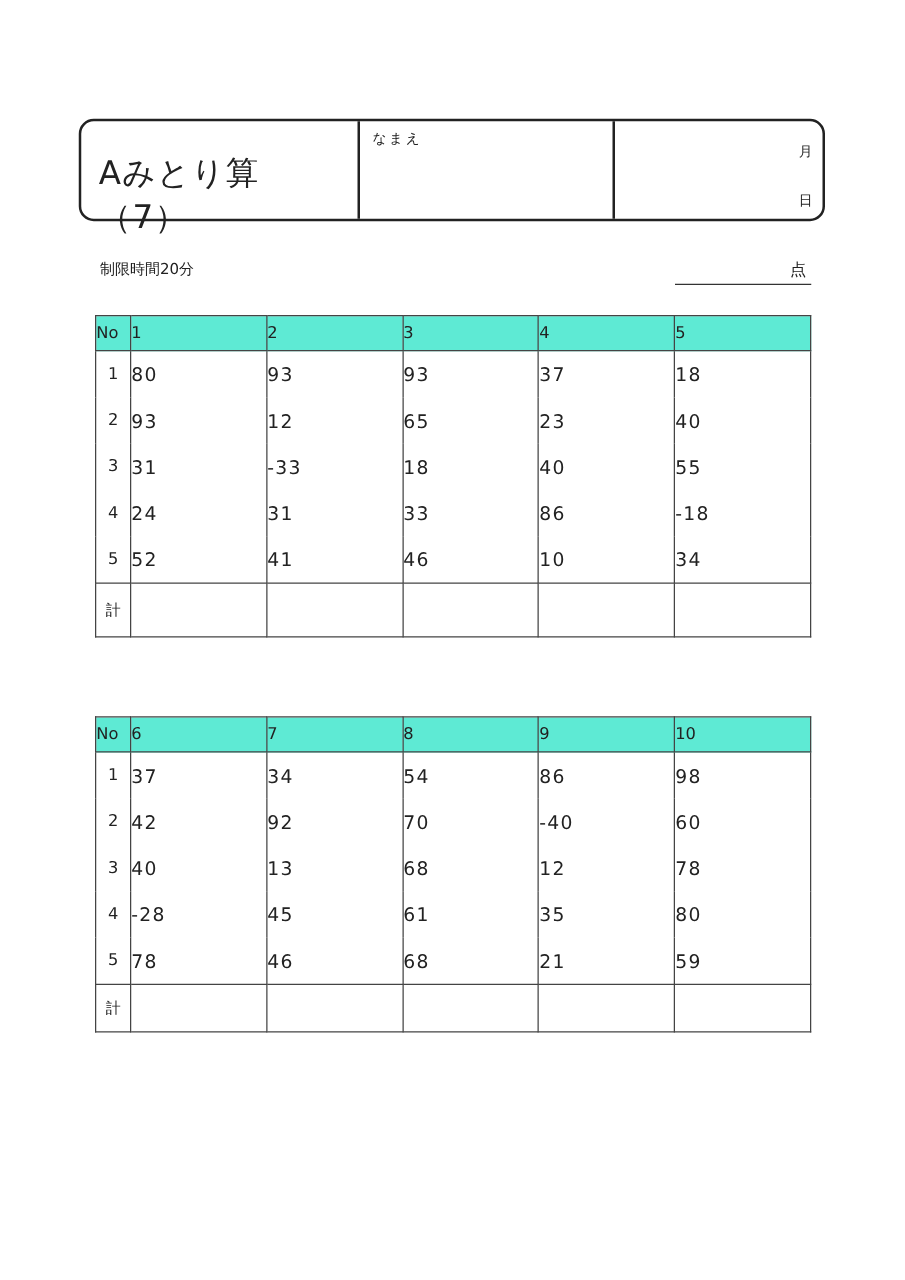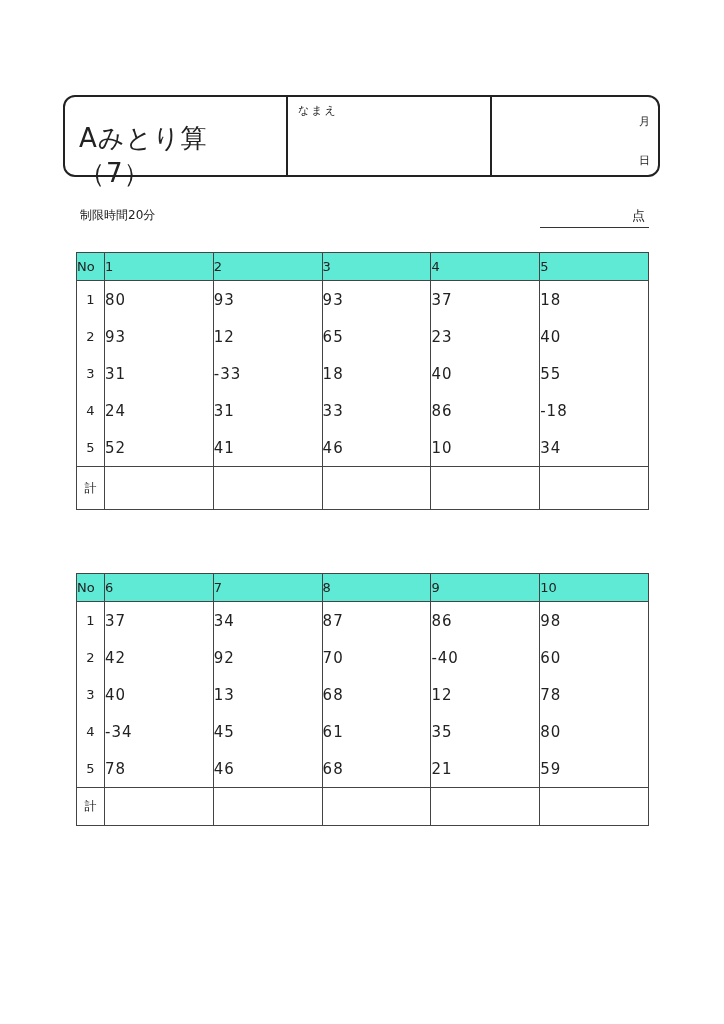--- a/index.html
+++ b/index.html
@@ -144,21 +144,21 @@
     <th>6</th>
     <th>7</th>
     <th>8</th>
     <th>9</th>
     <th>10</th>
   </tr>
   <tr class="data first">
     <td class="rn">1</td>
     <td class="val">37</td>
     <td class="val">34</td>
-    <td class="val">87</td>
+    <td class="val">54</td>
     <td class="val">86</td>
     <td class="val">98</td>
   </tr>
   <tr class="data">
     <td class="rn">2</td>
     <td class="val">42</td>
     <td class="val">92</td>
     <td class="val">70</td>
     <td class="val">-40</td>
     <td class="val">60</td>
@@ -166,21 +166,21 @@
   <tr class="data">
     <td class="rn">3</td>
     <td class="val">40</td>
     <td class="val">13</td>
     <td class="val">68</td>
     <td class="val">12</td>
     <td class="val">78</td>
   </tr>
   <tr class="data">
     <td class="rn">4</td>
-    <td class="val">-34</td>
+    <td class="val">-28</td>
     <td class="val">45</td>
     <td class="val">61</td>
     <td class="val">35</td>
     <td class="val">80</td>
   </tr>
   <tr class="data last">
     <td class="rn">5</td>
     <td class="val">78</td>
     <td class="val">46</td>
     <td class="val">68</td>

